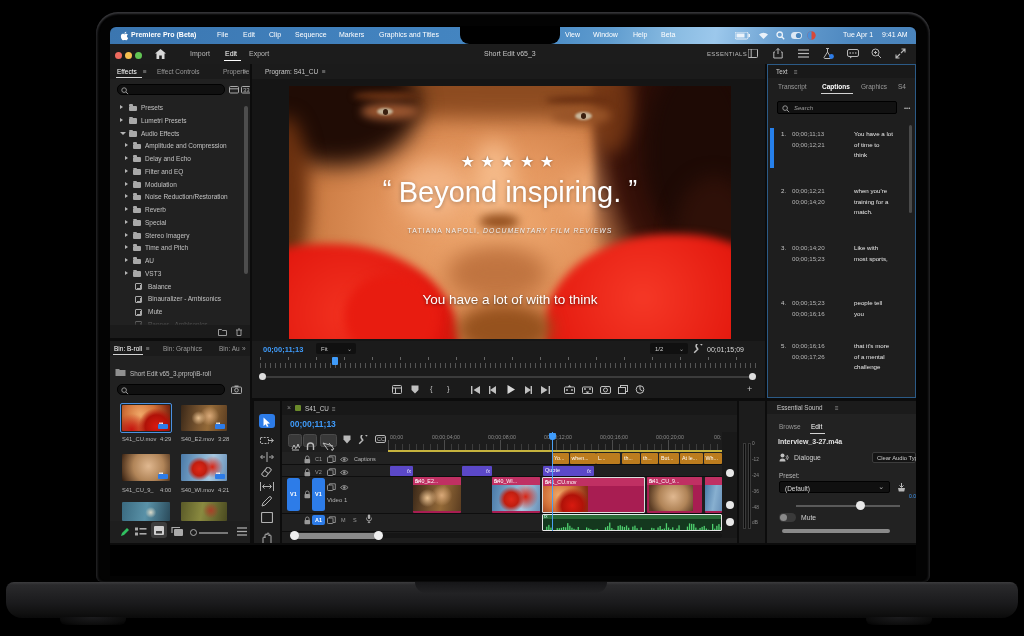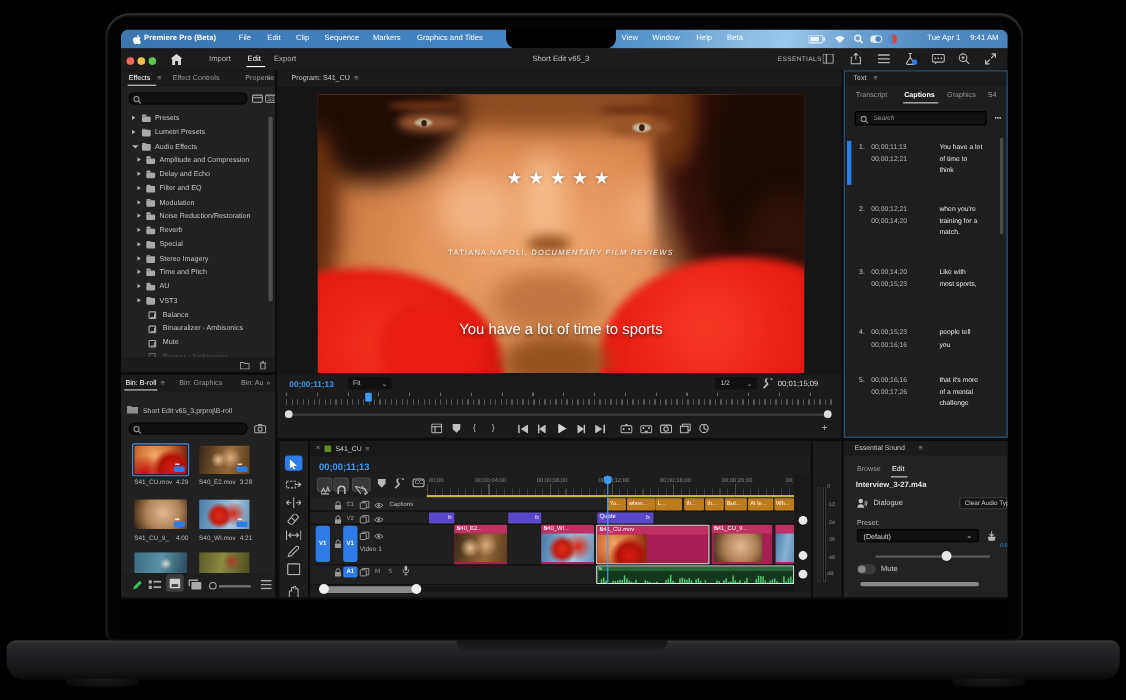--- a/index.html
+++ b/index.html
@@ -426,22 +426,23 @@
 
       <div class="abs" style="left:190px;top:128px;width:40px;height:15px;background:#94501f;border-radius:50%;filter:blur(5px);"></div>
       <div class="abs" style="left:158px;top:160px;width:100px;height:55px;background:#c07440;border-radius:50%;filter:blur(10px);"></div>
 
       <div class="abs" style="left:-95px;top:158px;width:265px;height:200px;background:radial-gradient(circle at 58% 35%, #f23220 0%, #e2170e 45%, #b80d09 80%);border-radius:48%;filter:blur(4px);"></div>
       <div class="abs" style="left:55px;top:188px;width:95px;height:85px;background:#e81c10;border-radius:50%;filter:blur(5px);"></div>
       <div class="abs" style="left:255px;top:148px;width:260px;height:200px;background:radial-gradient(circle at 38% 32%, #f53826 0%, #e51b10 45%, #bc100a 80%);border-radius:48%;filter:blur(4px);"></div>
       <div class="abs" style="left:168px;top:218px;width:95px;height:50px;background:#96521e;border-radius:50%;filter:blur(8px);"></div>
 
       <div class="abs" style="left:0;top:66px;width:442px;text-align:center;color:#fff;font-size:16px;letter-spacing:5.5px;text-shadow:0 0 3px rgba(0,0,0,.35);">★★★★★</div>
+      <div class="abs" style="left:0;top:88px;width:442px;text-align:center;color:#fff;font-size:29px;text-shadow:0 1px 4px rgba(0,0,0,.3);"><span style="font-size:26px;vertical-align:4px;">“ </span>Beyond inspiring.<span style="font-size:26px;vertical-align:4px;"> ”</span></div>
       <div class="abs" style="left:0;top:141px;width:442px;text-align:center;color:#f2f2f2;font-size:6.8px;letter-spacing:1.1px;text-shadow:0 1px 2px rgba(0,0,0,.4);">TATIANA NAPOLI, <i>DOCUMENTARY FILM REVIEWS</i></div>
-      <div class="abs" style="left:0;top:206px;width:442px;text-align:center;color:#fff;font-size:13.5px;text-shadow:0 1px 3px rgba(0,0,0,.55);">You have a lot of time to sports</div>
+      <div class="abs" style="left:0;top:206px;width:442px;text-align:center;color:#fff;font-size:13.5px;text-shadow:0 1px 3px rgba(0,0,0,.55);">You have a lot of with to think</div>
     </div>
 
     <span class="abs" style="left:11px;top:281px;font-size:7.5px;font-weight:bold;color:#3f9bfa;">00;00;11;13</span>
     <div class="abs" style="left:64px;top:279px;width:40px;height:11px;background:#101010;border-radius:2px;">
       <span style="position:absolute;left:5px;top:2.5px;font-size:6px;color:#ccc;">Fit</span>
       <span style="position:absolute;right:4px;top:1.5px;font-size:6px;color:#aaa;">⌄</span>
     </div>
     <div class="abs" style="left:398px;top:279px;width:38px;height:11px;background:#101010;border-radius:2px;">
       <span style="position:absolute;left:5px;top:2.5px;font-size:6px;color:#ccc;">1/2</span>
       <span style="position:absolute;right:4px;top:1.5px;font-size:6px;color:#aaa;">⌄</span>

